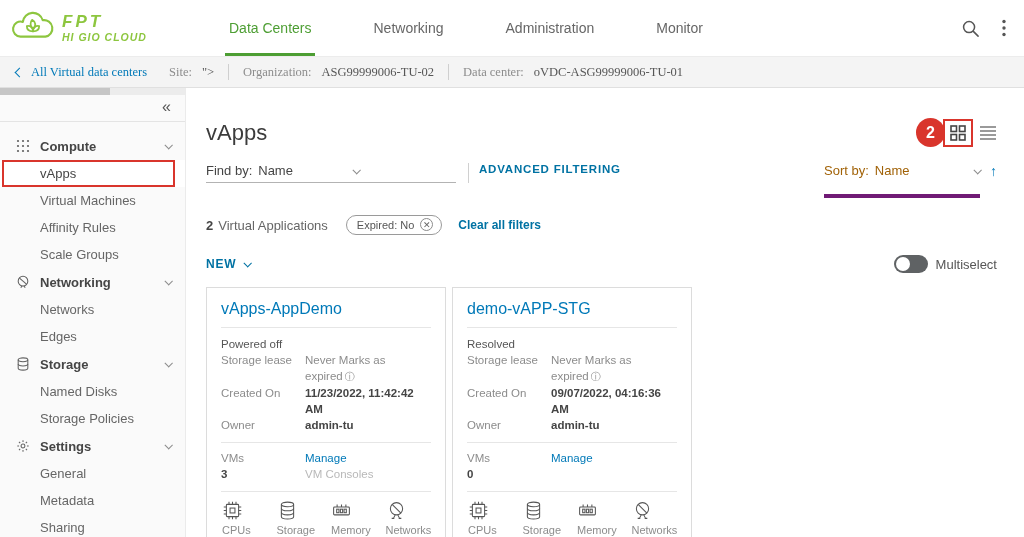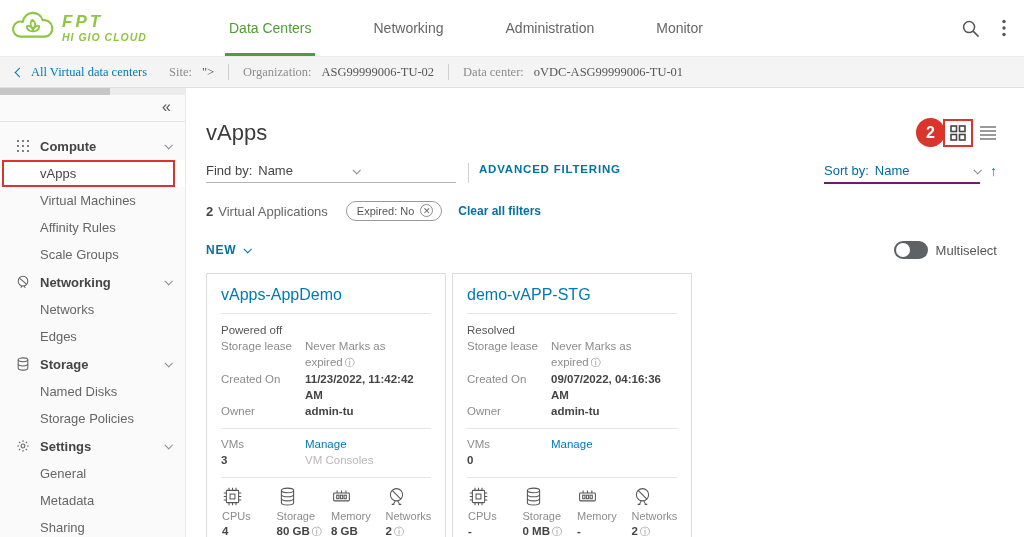--- a/index.html
+++ b/index.html
@@ -56,22 +56,22 @@
   .icon-frame { border:2px solid #d9352c; padding:3px 4px; display:flex; align-items:center; }
   .list-icon { margin-left:6px; display:flex; }
 
   .filter-row { display:flex; align-items:flex-start; margin-top:16px; font-size:13px; }
   .find-by { width:250px; border-bottom:1px solid #b3b3b3; display:flex; align-items:center;
     padding-bottom:4px; color:#454545; }
   .find-by .chev { margin-left:60px; color:#8c8c8c; }
   .v-sep { width:1px; height:20px; background:#d0d0d0; margin:0 10px 0 12px; }
   .adv-filter { color:#0072a3; font-size:11.5px; font-weight:bold; letter-spacing:0.8px;
     padding-bottom:5px; cursor:pointer; }
-  .sort-by { margin-left:auto; width:156px; border-bottom:2px solid #701a75; display:flex;
-    align-items:center; padding-bottom:4px; color:#0369a1; }
+  .sort-by { margin-left:auto; width:156px; border-bottom:4px solid #701a75; display:flex;
+    align-items:center; padding-bottom:16px; color:#a16207; }
   .sort-by .chev { margin-left:auto; color:#8c8c8c; }
   .sort-arrow { color:#0079b8; font-size:14px; margin-left:10px; padding-bottom:2px; cursor:pointer; }
 
   .results-row { display:flex; align-items:center; margin-top:17px; font-size:13px; }
   .res-count { font-weight:bold; color:#454545; margin-right:5px; }
   .res-label { color:#666; }
   .chip { border:1px solid #9a9a9a; border-radius:11px; font-size:11px; color:#565656;
     padding:2px 8px 3px 10px; margin-left:18px; display:flex; align-items:center; gap:6px; }
   .chip-x { width:13px; height:13px; border:1px solid #8c8c8c; border-radius:50%; font-size:9px;
     display:flex; align-items:center; justify-content:center; color:#666; cursor:pointer; }

